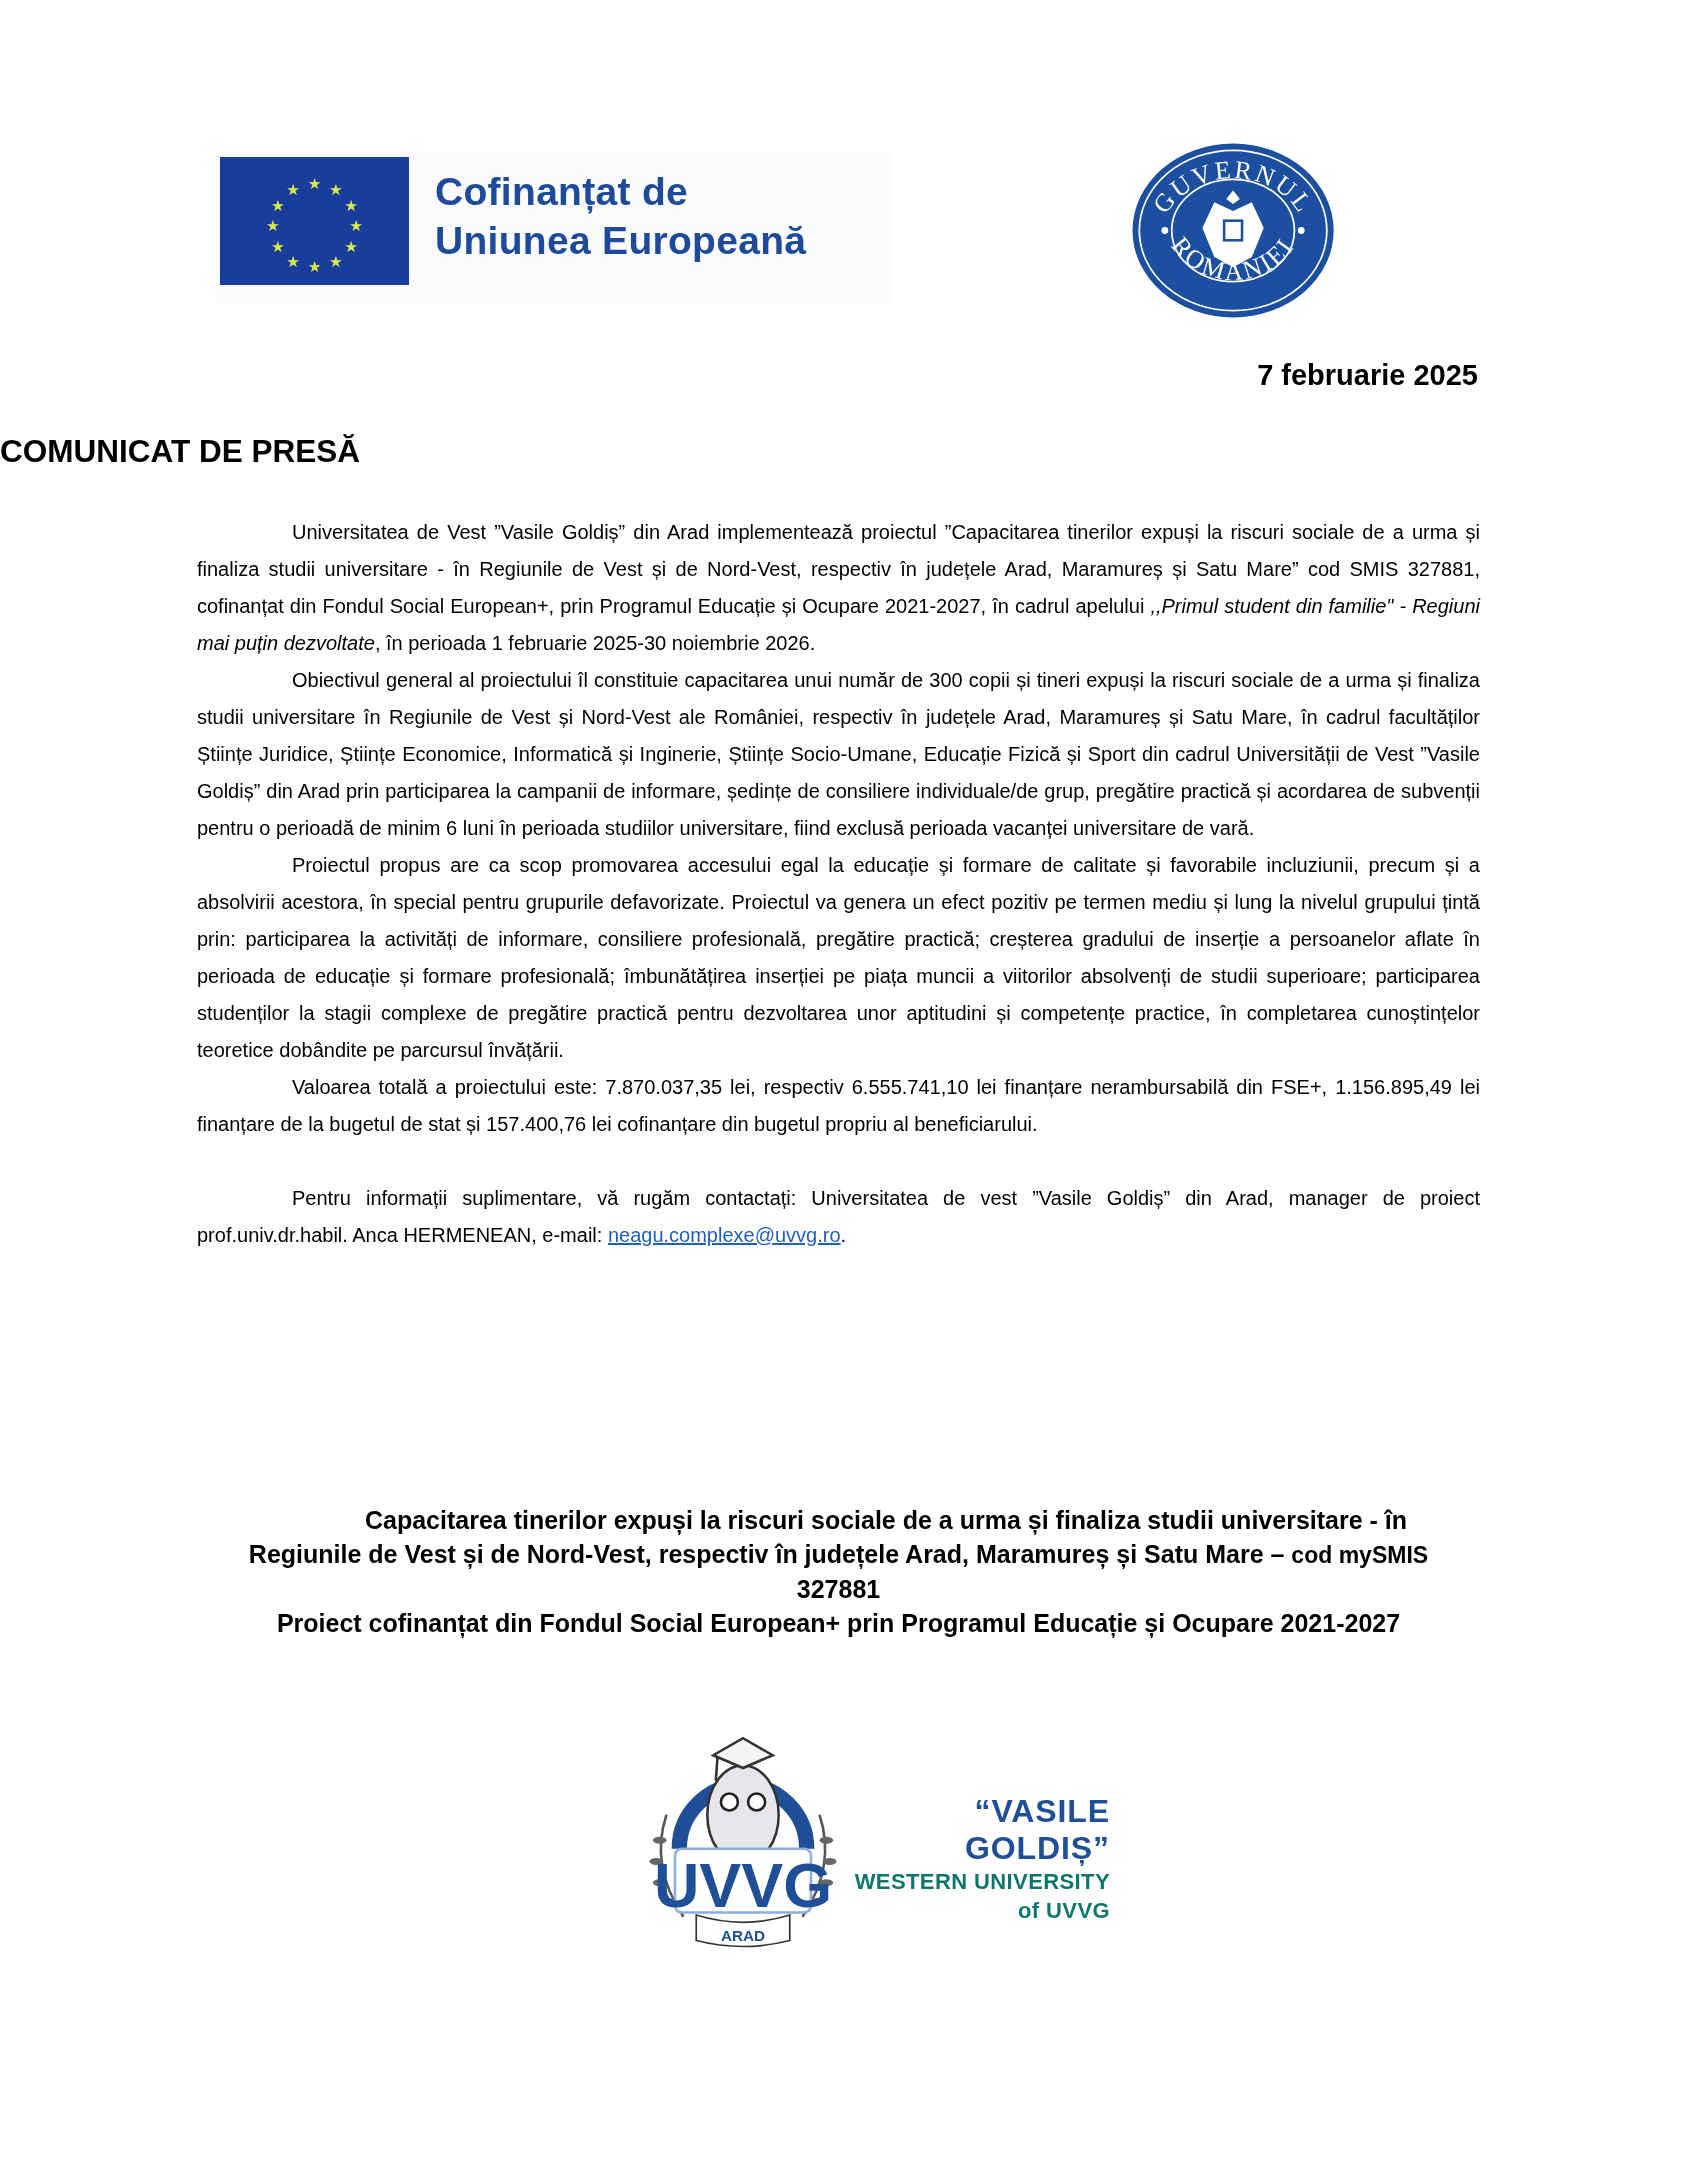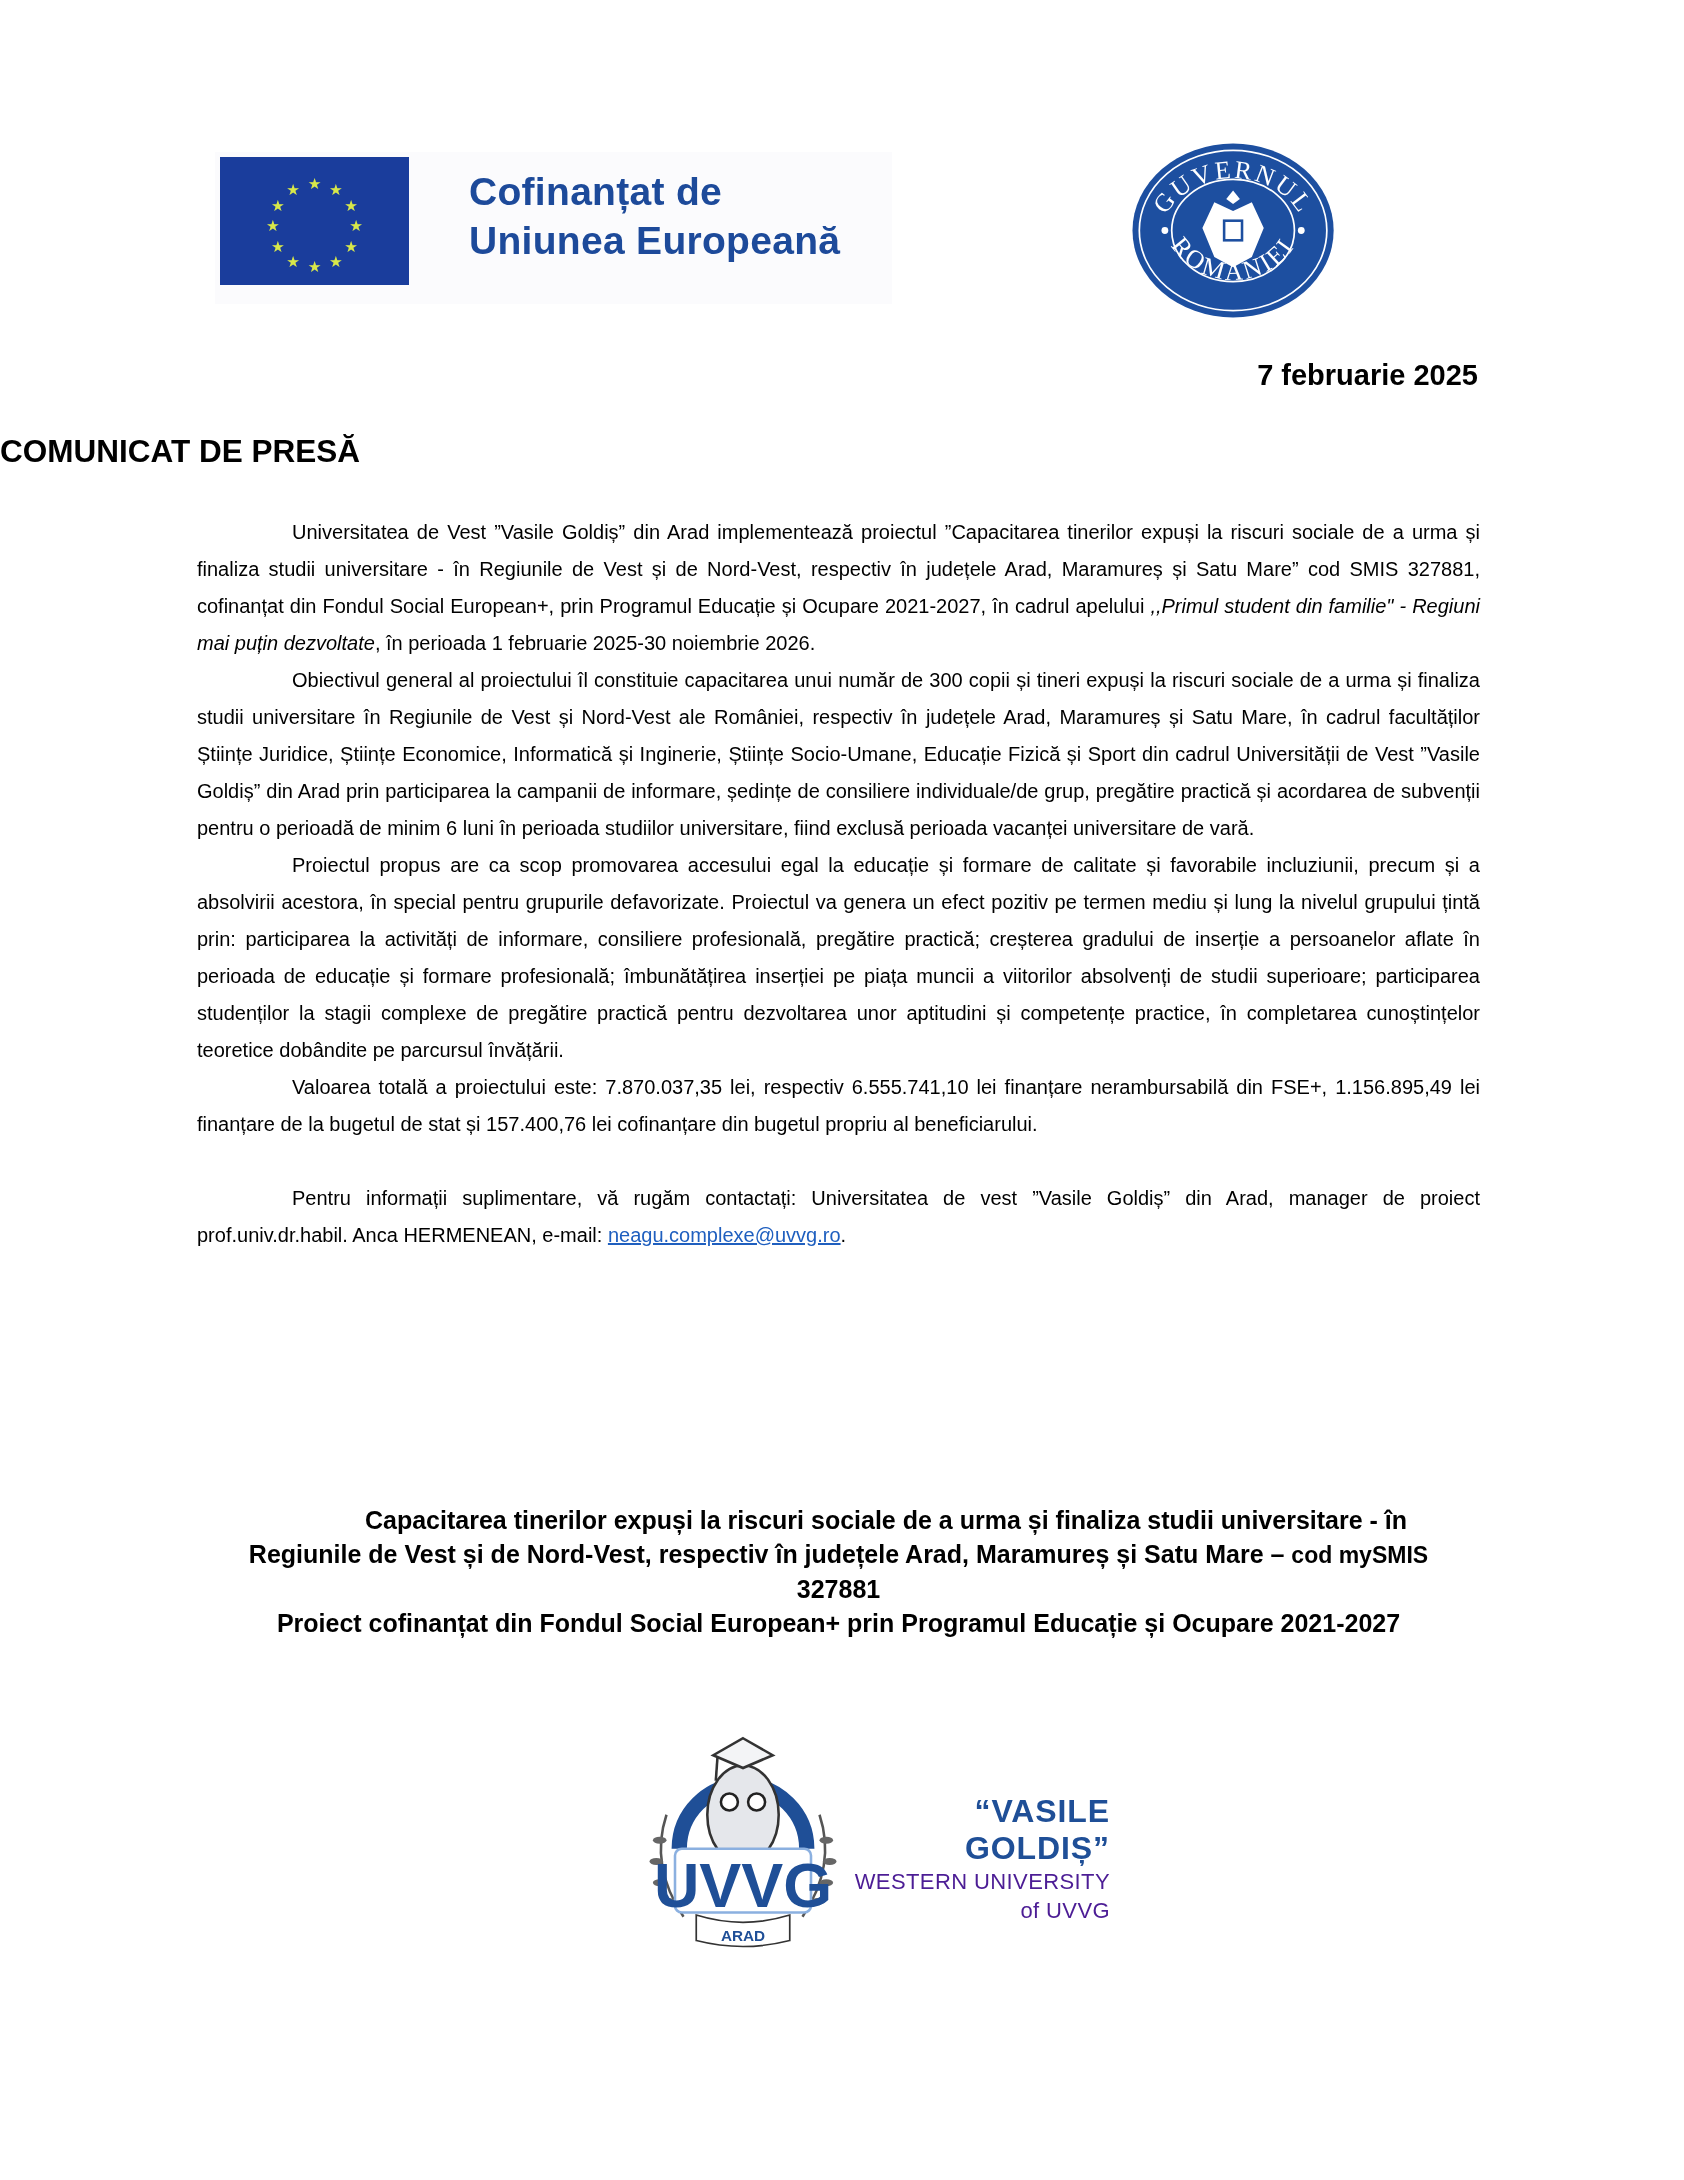--- a/index.html
+++ b/index.html
@@ -5,21 +5,21 @@
   html, body { margin: 0; padding: 0; background: #ffffff; }
   body { width: 1685px; height: 2181px; position: relative; overflow: hidden;
          font-family: "Liberation Sans", sans-serif; color: #000; }
   .abs { position: absolute; }
 
   
   #eu-logo { left: 215px; top: 152px; width: 677px; height: 152px; background: #fbfbfd; }
   #eu-flag { position: absolute; left: 5.1px; top: 5.1px; width: 189px; height: 128px; background: #1a3d9c; }
   #eu-flag svg { width: 100%; height: 100%; display: block; }
   #eu-text { position: absolute; left: 220px; top: 15.3px; color: #1d4a9a; font-weight: bold;
-             font-size: 39px; line-height: 49px; letter-spacing: 0.3px; margin-left: 34px; }
+             font-size: 39px; line-height: 49px; letter-spacing: 0.3px; }
 
   
   #gov-seal { left: 1129px; top: 141px; width: 209px; height: 179px; }
   #gov-seal svg { width: 100%; height: 100%; display: block; }
 
   #date { right: 207px; top: 359px; font-weight: bold; font-size: 29px; }
   #title { left: 0; width: 1475px; top: 433px; text-align: left; font-weight: bold; font-size: 31.5px; }
 
   #body-text { left: 197px; top: 514px; width: 1283px; font-size: 20px; line-height: 37px; text-align: justify; }
   #body-text p { margin: 0; text-indent: 95px; }
@@ -30,21 +30,21 @@
   #project-footer { left: 197px; width: 1283px; top: 1503px; text-align: center;
                     font-weight: bold; font-size: 25px; line-height: 34px; }
   #project-footer .first { padding-left: 95px; }
   #project-footer .small { font-size: 23px; }
 
   #uvvg-logo { left: 641px; top: 1721px; width: 511px; height: 239px; }
   #uvvg-emblem { position: absolute; left: 0; top: 0; width: 204px; height: 230px; }
   #uvvg-emblem svg { width: 100%; height: 100%; display: block; }
   #uvvg-text { position: absolute; left: 196px; top: 72px; width: 273px; text-align: right; }
   #uvvg-name { color: #1f4f97; font-weight: bold; font-size: 32px; letter-spacing: 0.9px; }
-  #uvvg-sub1, #uvvg-sub2 { color: #4c1d95; font-size: 22px; line-height: 29px; letter-spacing: 0.4px; }
+  #uvvg-sub1, #uvvg-sub2 { color: #0f766e; font-size: 22px; line-height: 29px; letter-spacing: 0.4px; font-weight: bold; }
 </style>
 </head>
 <body>
 
 <div id="eu-logo" class="abs">
   <div id="eu-flag">
     <svg viewBox="0 0 222 150">
       <rect width="222" height="150" fill="#1a3d9c"></rect>
       <g fill="#d8e84a" font-size="18" text-anchor="middle" font-family="DejaVu Sans, sans-serif">
         <text x="111" y="38">★</text>

